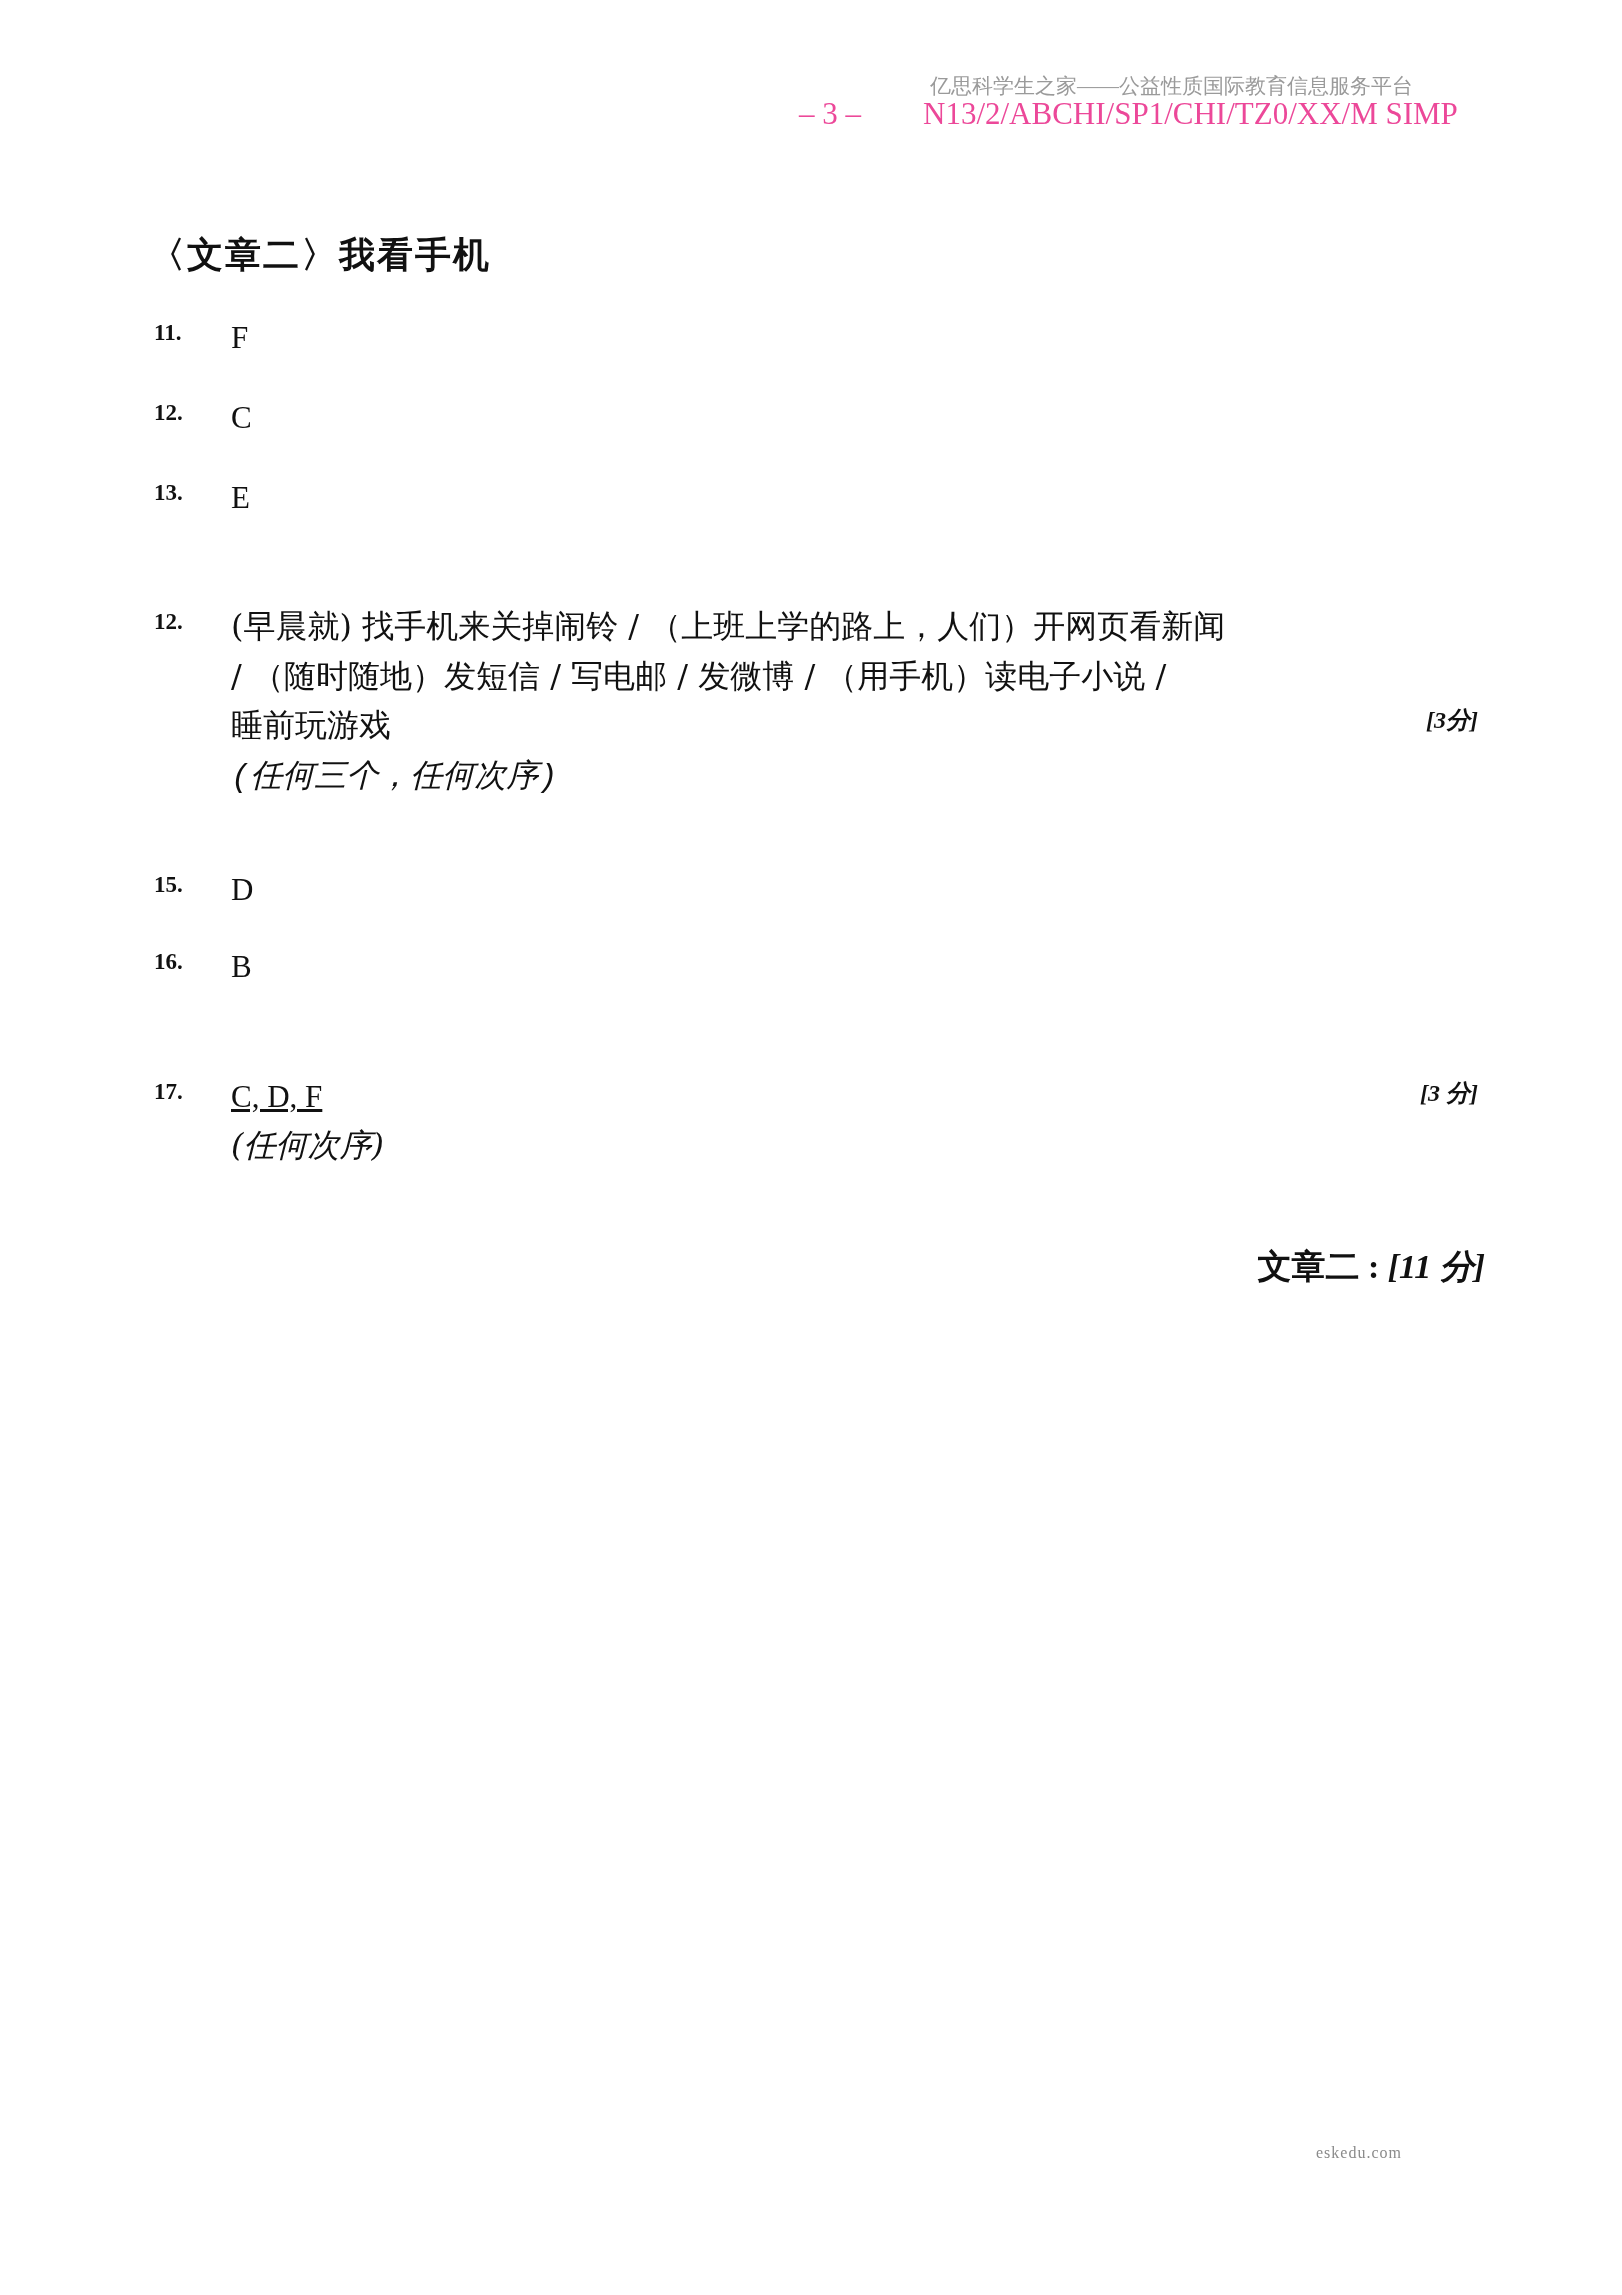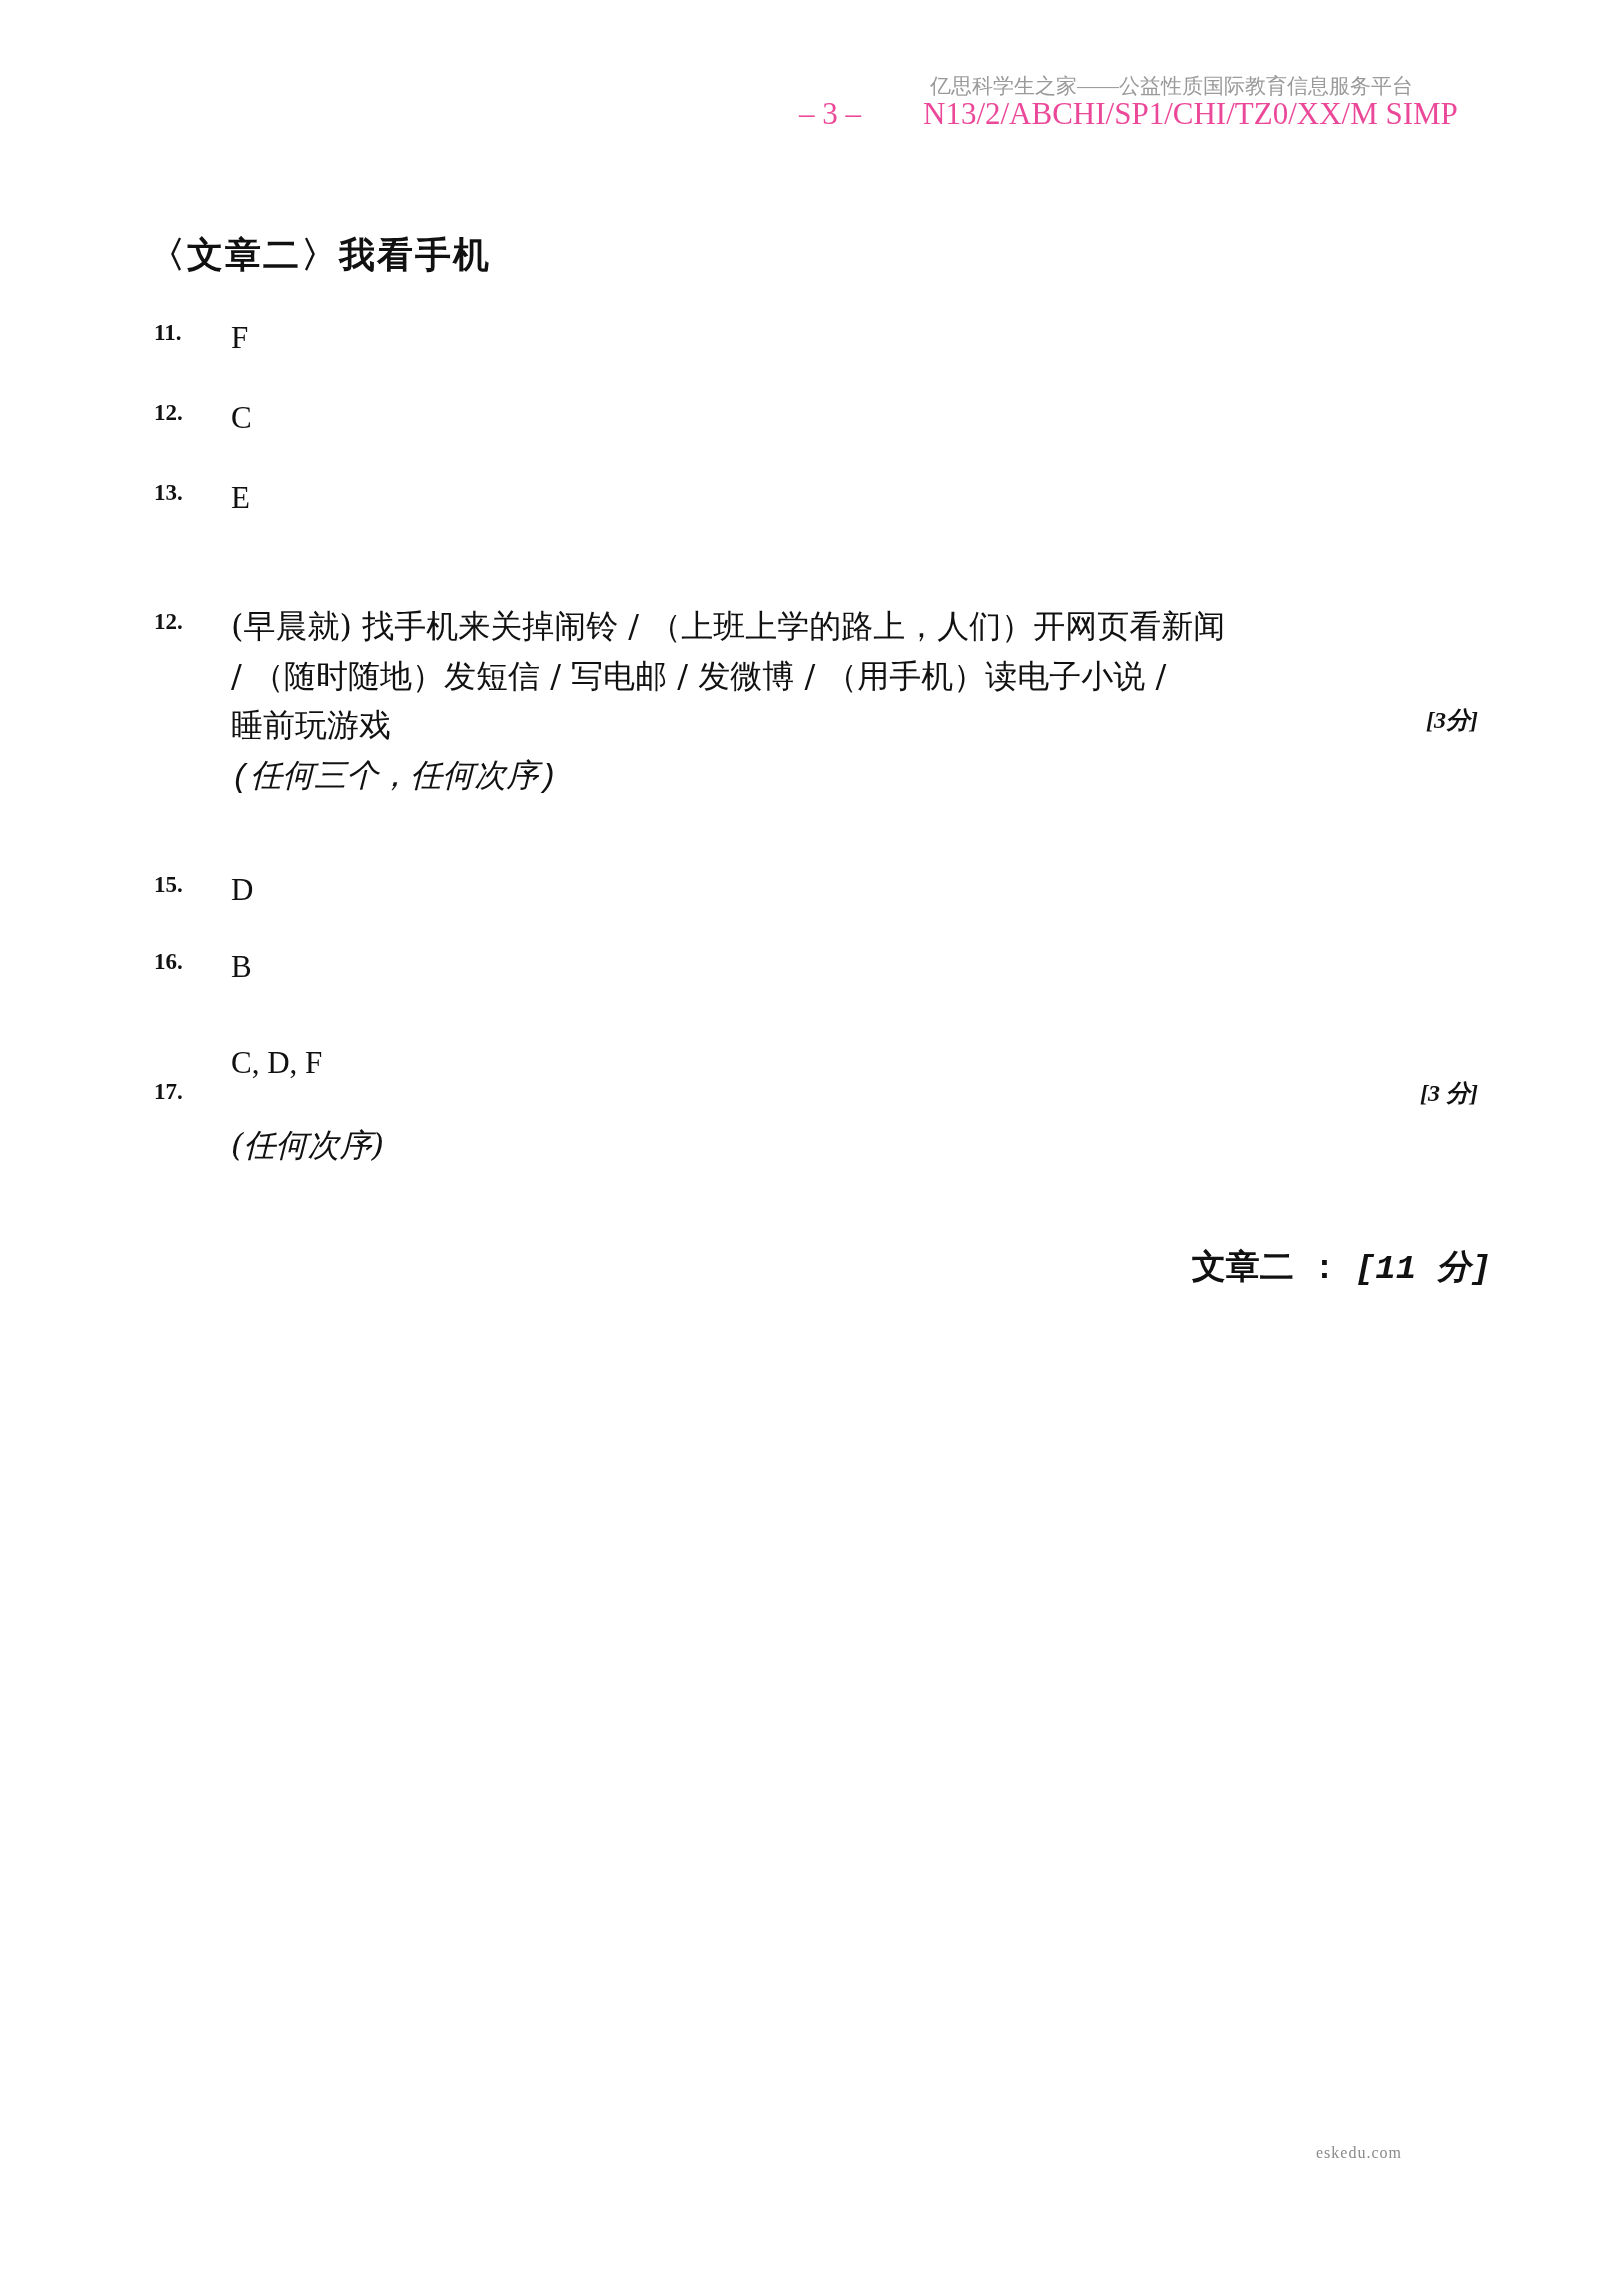--- a/index.html
+++ b/index.html
@@ -17,21 +17,21 @@
     .header-line .page-num { display: inline-block; margin-right: 62px; }
     .section-title {
       left: 149px; top: 231px; font-size: 36px; font-weight: bold; white-space: nowrap;
       font-family: "DejaVu Serif", serif; letter-spacing: 2px;
     }
     .q-num { font-weight: bold; font-size: 23px; position: absolute; left: 154px; }
     .q-ans { font-size: 31px; position: absolute; left: 231px; white-space: nowrap; }
     .q-line { font-size: 32px; position: absolute; left: 231px; white-space: nowrap; font-family: "DejaVu Serif", serif; }
     .note { font-style: italic; }
     .marks { position: absolute; right: 145px; font-size: 24px; font-style: italic; font-weight: bold; white-space: nowrap; }
-    .total { position: absolute; right: 132px; top: 1244px; font-size: 34px; font-weight: bold; white-space: nowrap; font-family: Liberation Mono, monospace; }
+    .total { position: absolute; right: 138px; top: 1244px; font-size: 34px; font-weight: bold; white-space: nowrap; font-family: Liberation Serif, serif; }
     .total .tm { font-style: italic; }
     .watermark-bottom {
       left: 1316px; top: 2144px; font-size: 16px; color: #8a8a8a; letter-spacing: 1px;
     }
   </style>
 </head>
 <body>
 
 <div class="abs watermark-top">亿思科学生之家——公益性质国际教育信息服务平台</div>
 <div class="abs header-line">
@@ -56,21 +56,21 @@
 <div class="marks" style="top:704px;">[3分]</div>
 <div class="q-line note" style="top:754px;font-family:Liberation Mono, monospace;">(任何三个，任何次序)</div>
 
 <div class="q-num" style="top:872px;">15.</div>
 <div class="q-ans" style="top:872px;">D</div>
 
 <div class="q-num" style="top:949px;">16.</div>
 <div class="q-ans" style="top:949px;">B</div>
 
 <div class="q-num" style="top:1079px;">17.</div>
-<div class="q-ans" style="top:1045px;">C, D, F</div>
+<div class="q-ans" style="top:1079px;text-decoration:underline;">C, D, F</div>
 <div class="marks" style="top:1077px;">[3 分]</div>
 <div class="q-line note" style="top:1124px;">(任何次序)</div>
 
 <div class="total">
   <span>文章二 : </span><span class="tm">[11 分]</span>
 </div>
 
 <div class="abs watermark-bottom">eskedu.com</div>
 
 

